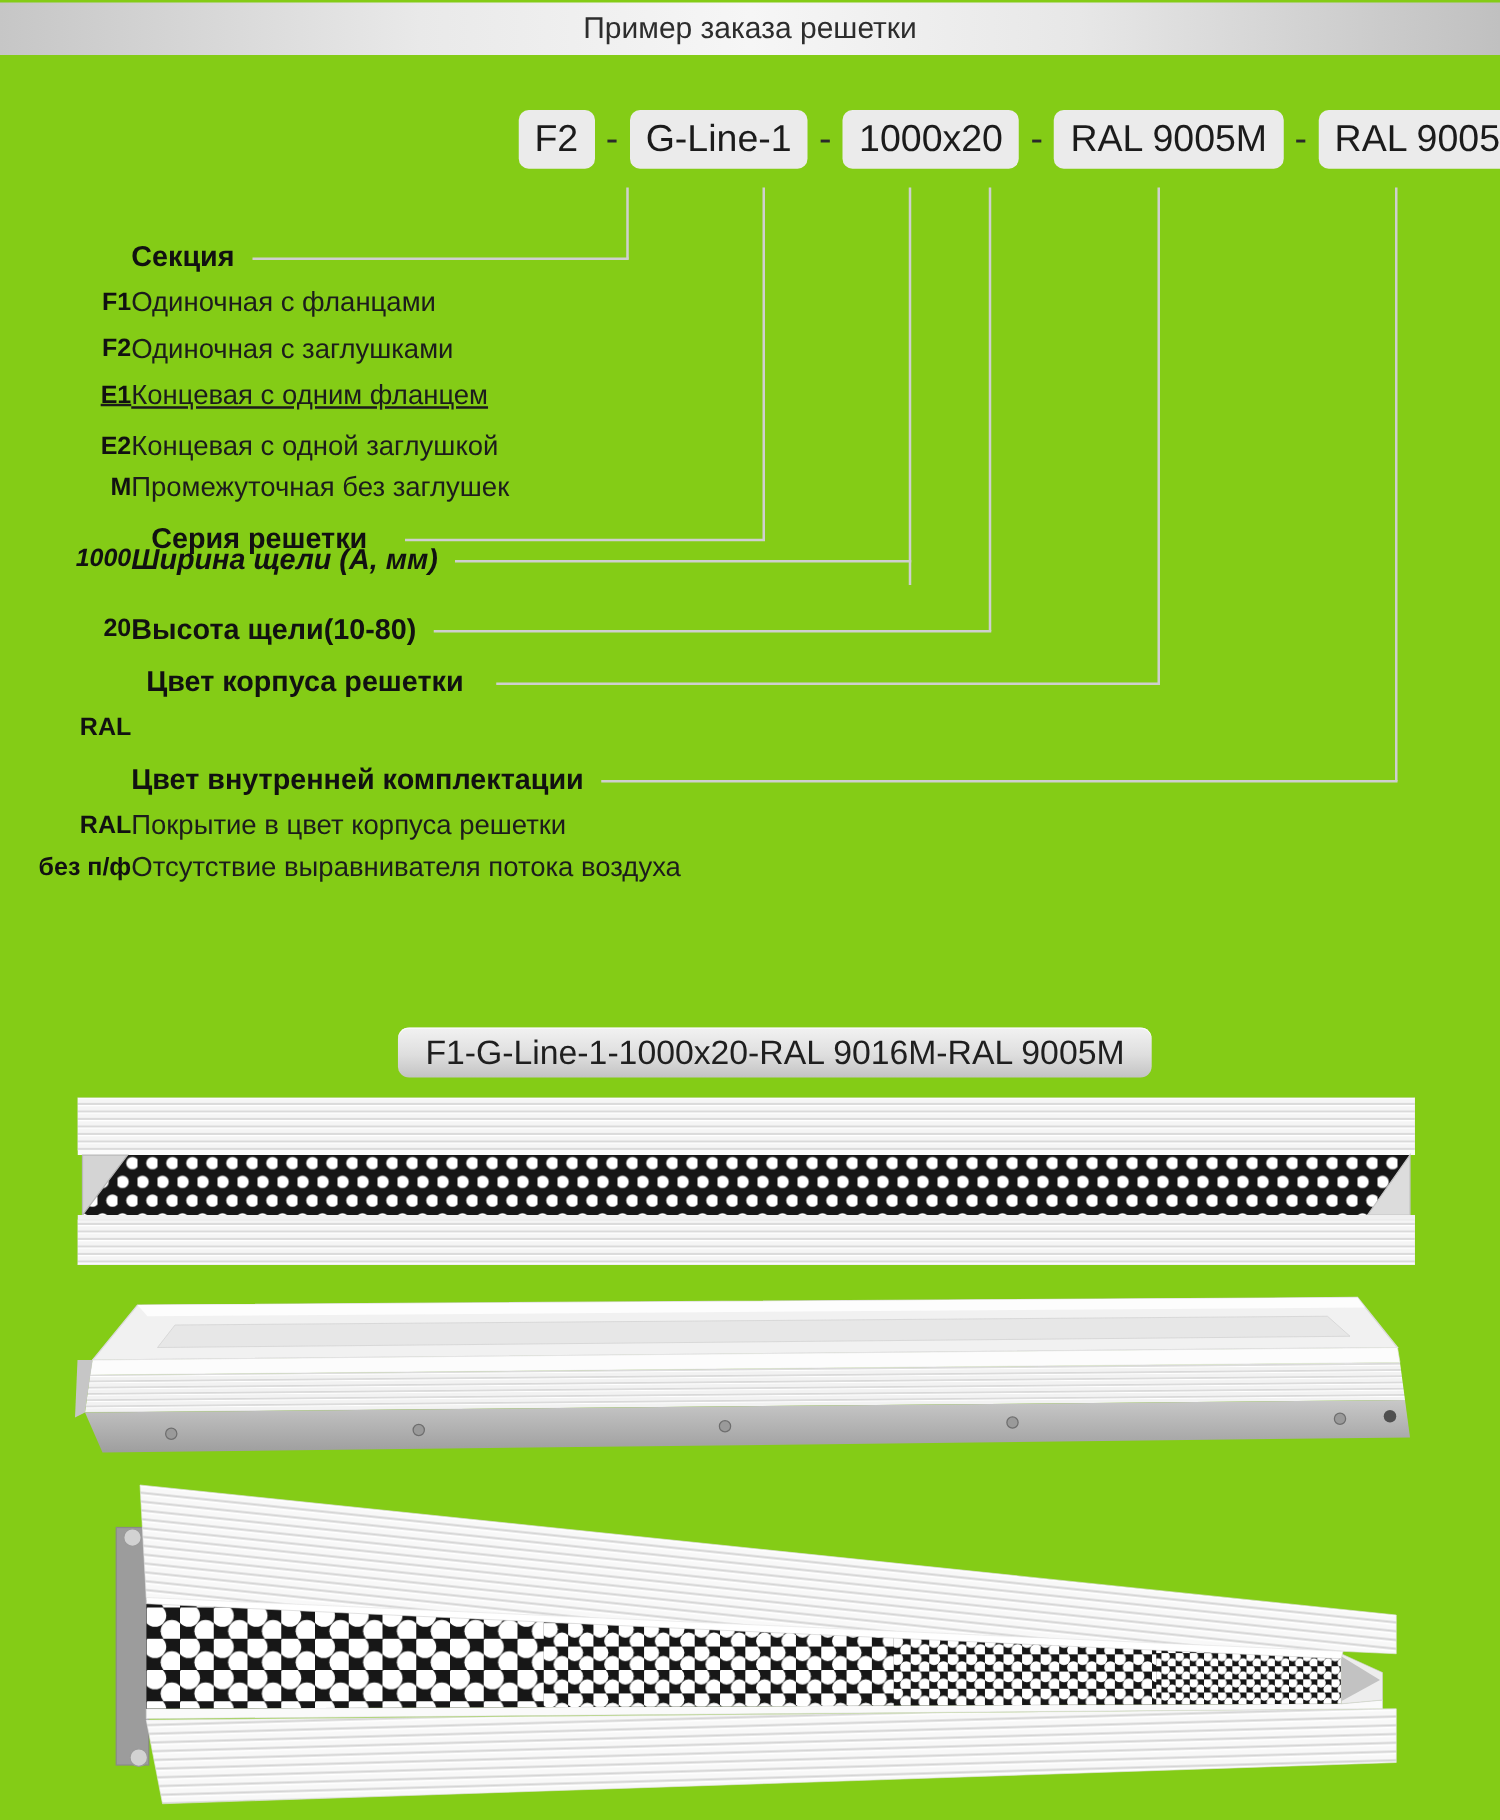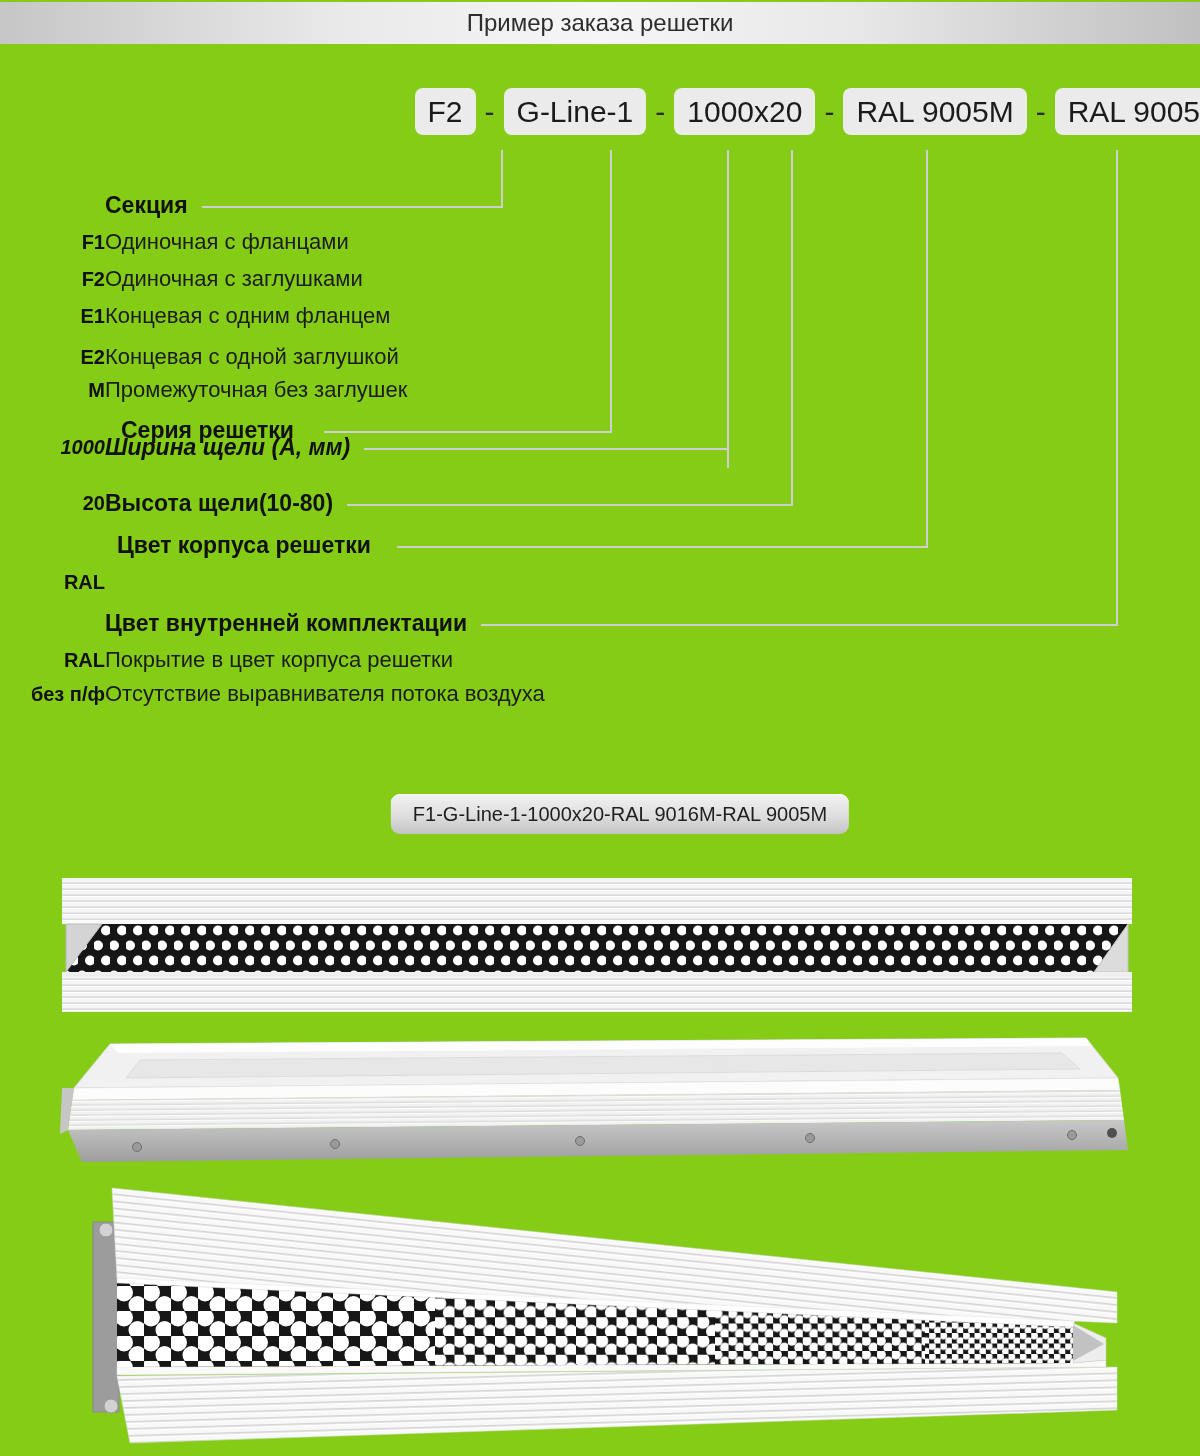--- a/index.html
+++ b/index.html
@@ -20,22 +20,22 @@
 
   
   .lrow{position:absolute;left:0;height:30px;display:flex;align-items:center;white-space:nowrap;}
   .lterm{width:105px;flex:0 0 105px;text-align:right;font-weight:bold;font-size:20px;color:#111;}
   .ldesc{margin-left:0;font-size:22px;color:#1c1c1c;}
   .lrow.connected .ldesc{font-weight:bold;font-size:23px;color:#111;}
   .lead{flex:1;height:0;border-top:2px solid #cfcfcf;margin-left:14px;margin-top:3px;}
   .vline{position:absolute;width:2px;background:#cfcfcf;}
 
   
-  .example-badge{position:absolute;top:794px;left:50%;transform:translateX(-50%);
-    height:40px;line-height:40px;padding:0 22px;border-radius:9px;font-size:20px;color:#1f1f1f;
+  .example-badge{position:absolute;top:822px;left:50%;transform:translateX(-50%);
+    height:40px;line-height:40px;padding:0 22px;border-radius:9px;font-size:27px;color:#1f1f1f;
     background:linear-gradient(180deg,#f2f2f2 0%,#dedede 55%,#c3c3c3 100%);
     box-shadow:inset 0 1px 0 #fbfbfb;text-align:center;}
 
   
   .fig{position:absolute;}
   .fig svg{display:block;}
 </style>
 </head>
 <body>
 
@@ -70,21 +70,21 @@
     <span class="lead"></span>
   </div>
   <div class="lrow" style="top:227px;">
     <span class="lterm">F1</span>
     <span class="ldesc">Одиночная с фланцами</span>
   </div>
   <div class="lrow" style="top:264px;">
     <span class="lterm">F2</span>
     <span class="ldesc">Одиночная с заглушками</span>
   </div>
-  <div class="lrow" style="top:301px;">
+  <div class="lrow" style="top:301px;text-decoration:underline;">
     <span class="lterm">E1</span>
     <span class="ldesc">Концевая с одним фланцем</span>
   </div>
   <div class="lrow" style="top:342px;">
     <span class="lterm">E2</span>
     <span class="ldesc">Концевая с одной заглушкой</span>
   </div>
   <div class="lrow" style="top:375px;">
     <span class="lterm">M</span>
     <span class="ldesc">Промежуточная без заглушек</span>

